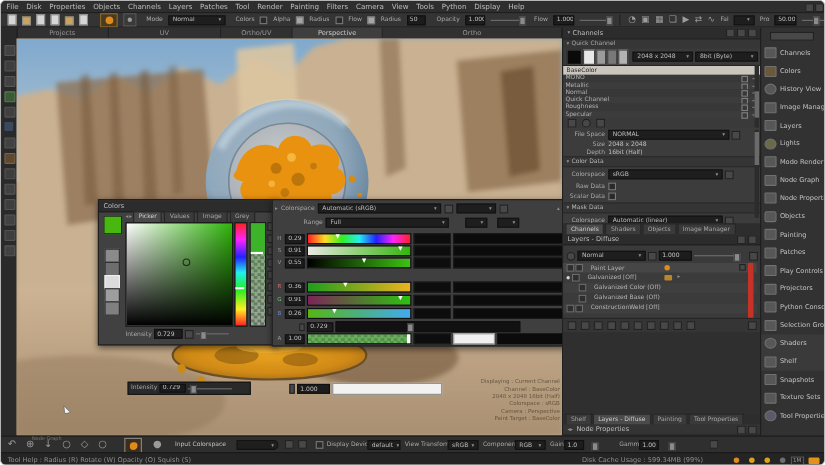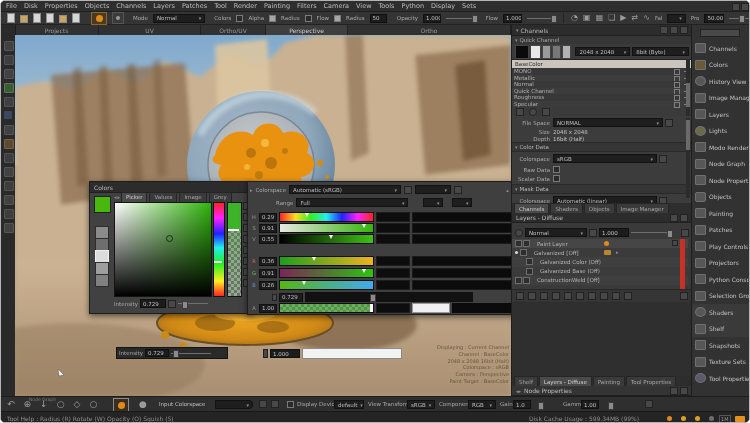--- a/index.html
+++ b/index.html
@@ -81,21 +81,21 @@
     <span class="menu-item">Patches</span>
     <span class="menu-item">Tool</span>
     <span class="menu-item">Render</span>
     <span class="menu-item">Painting</span>
     <span class="menu-item">Filters</span>
     <span class="menu-item">Camera</span>
     <span class="menu-item">View</span>
     <span class="menu-item">Tools</span>
     <span class="menu-item">Python</span>
     <span class="menu-item">Display</span>
-    <span class="menu-item">Sets</span>
+    <span class="menu-item">Help</span>
   </div>
   <div class="abs btn-mini" style="left:731px;top:2px"></div>
   <div class="abs btn-mini" style="left:740px;top:2px"></div>
 
   <div class="abs fx" style="left:0;top:11px;width:750px;height:13px;background:#343434;border-bottom:1px solid #222;padding-left:6px;box-sizing:border-box;gap:5px">
     <span class="doc"></span>
     <span class="doc folder"></span>
     <span class="doc"></span>
     <span class="doc"></span>
     <span class="doc folder"></span>

